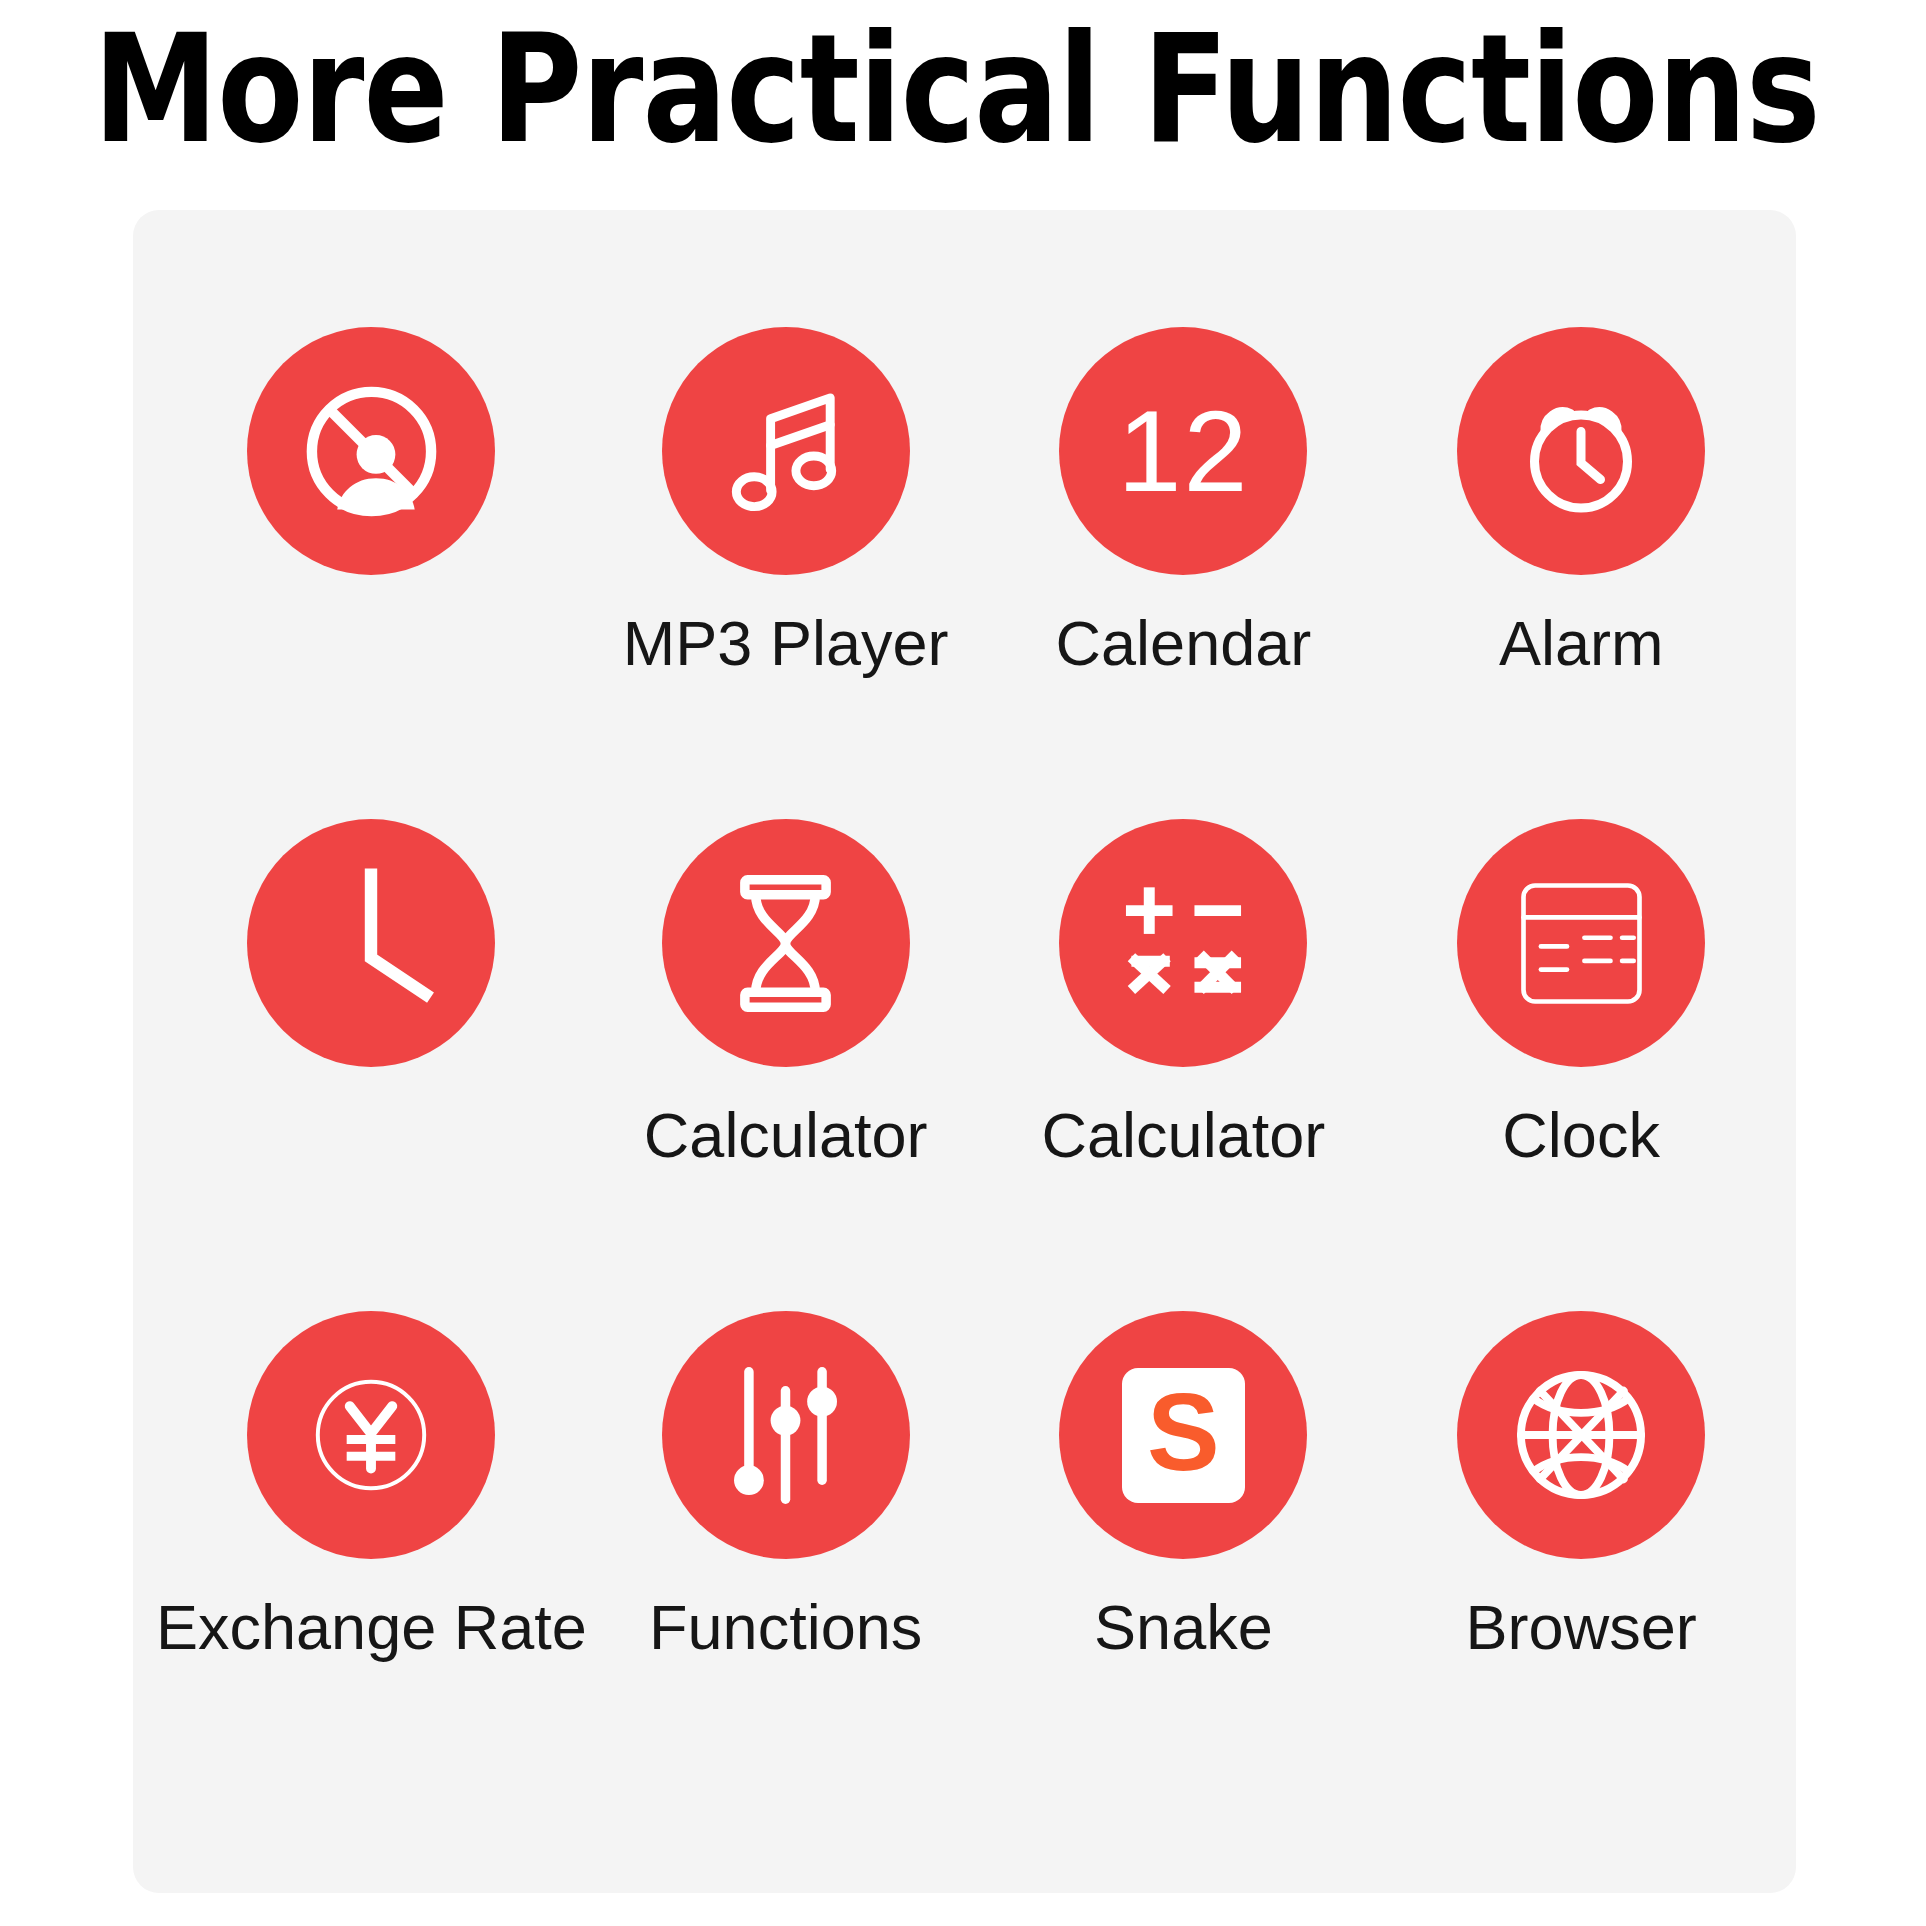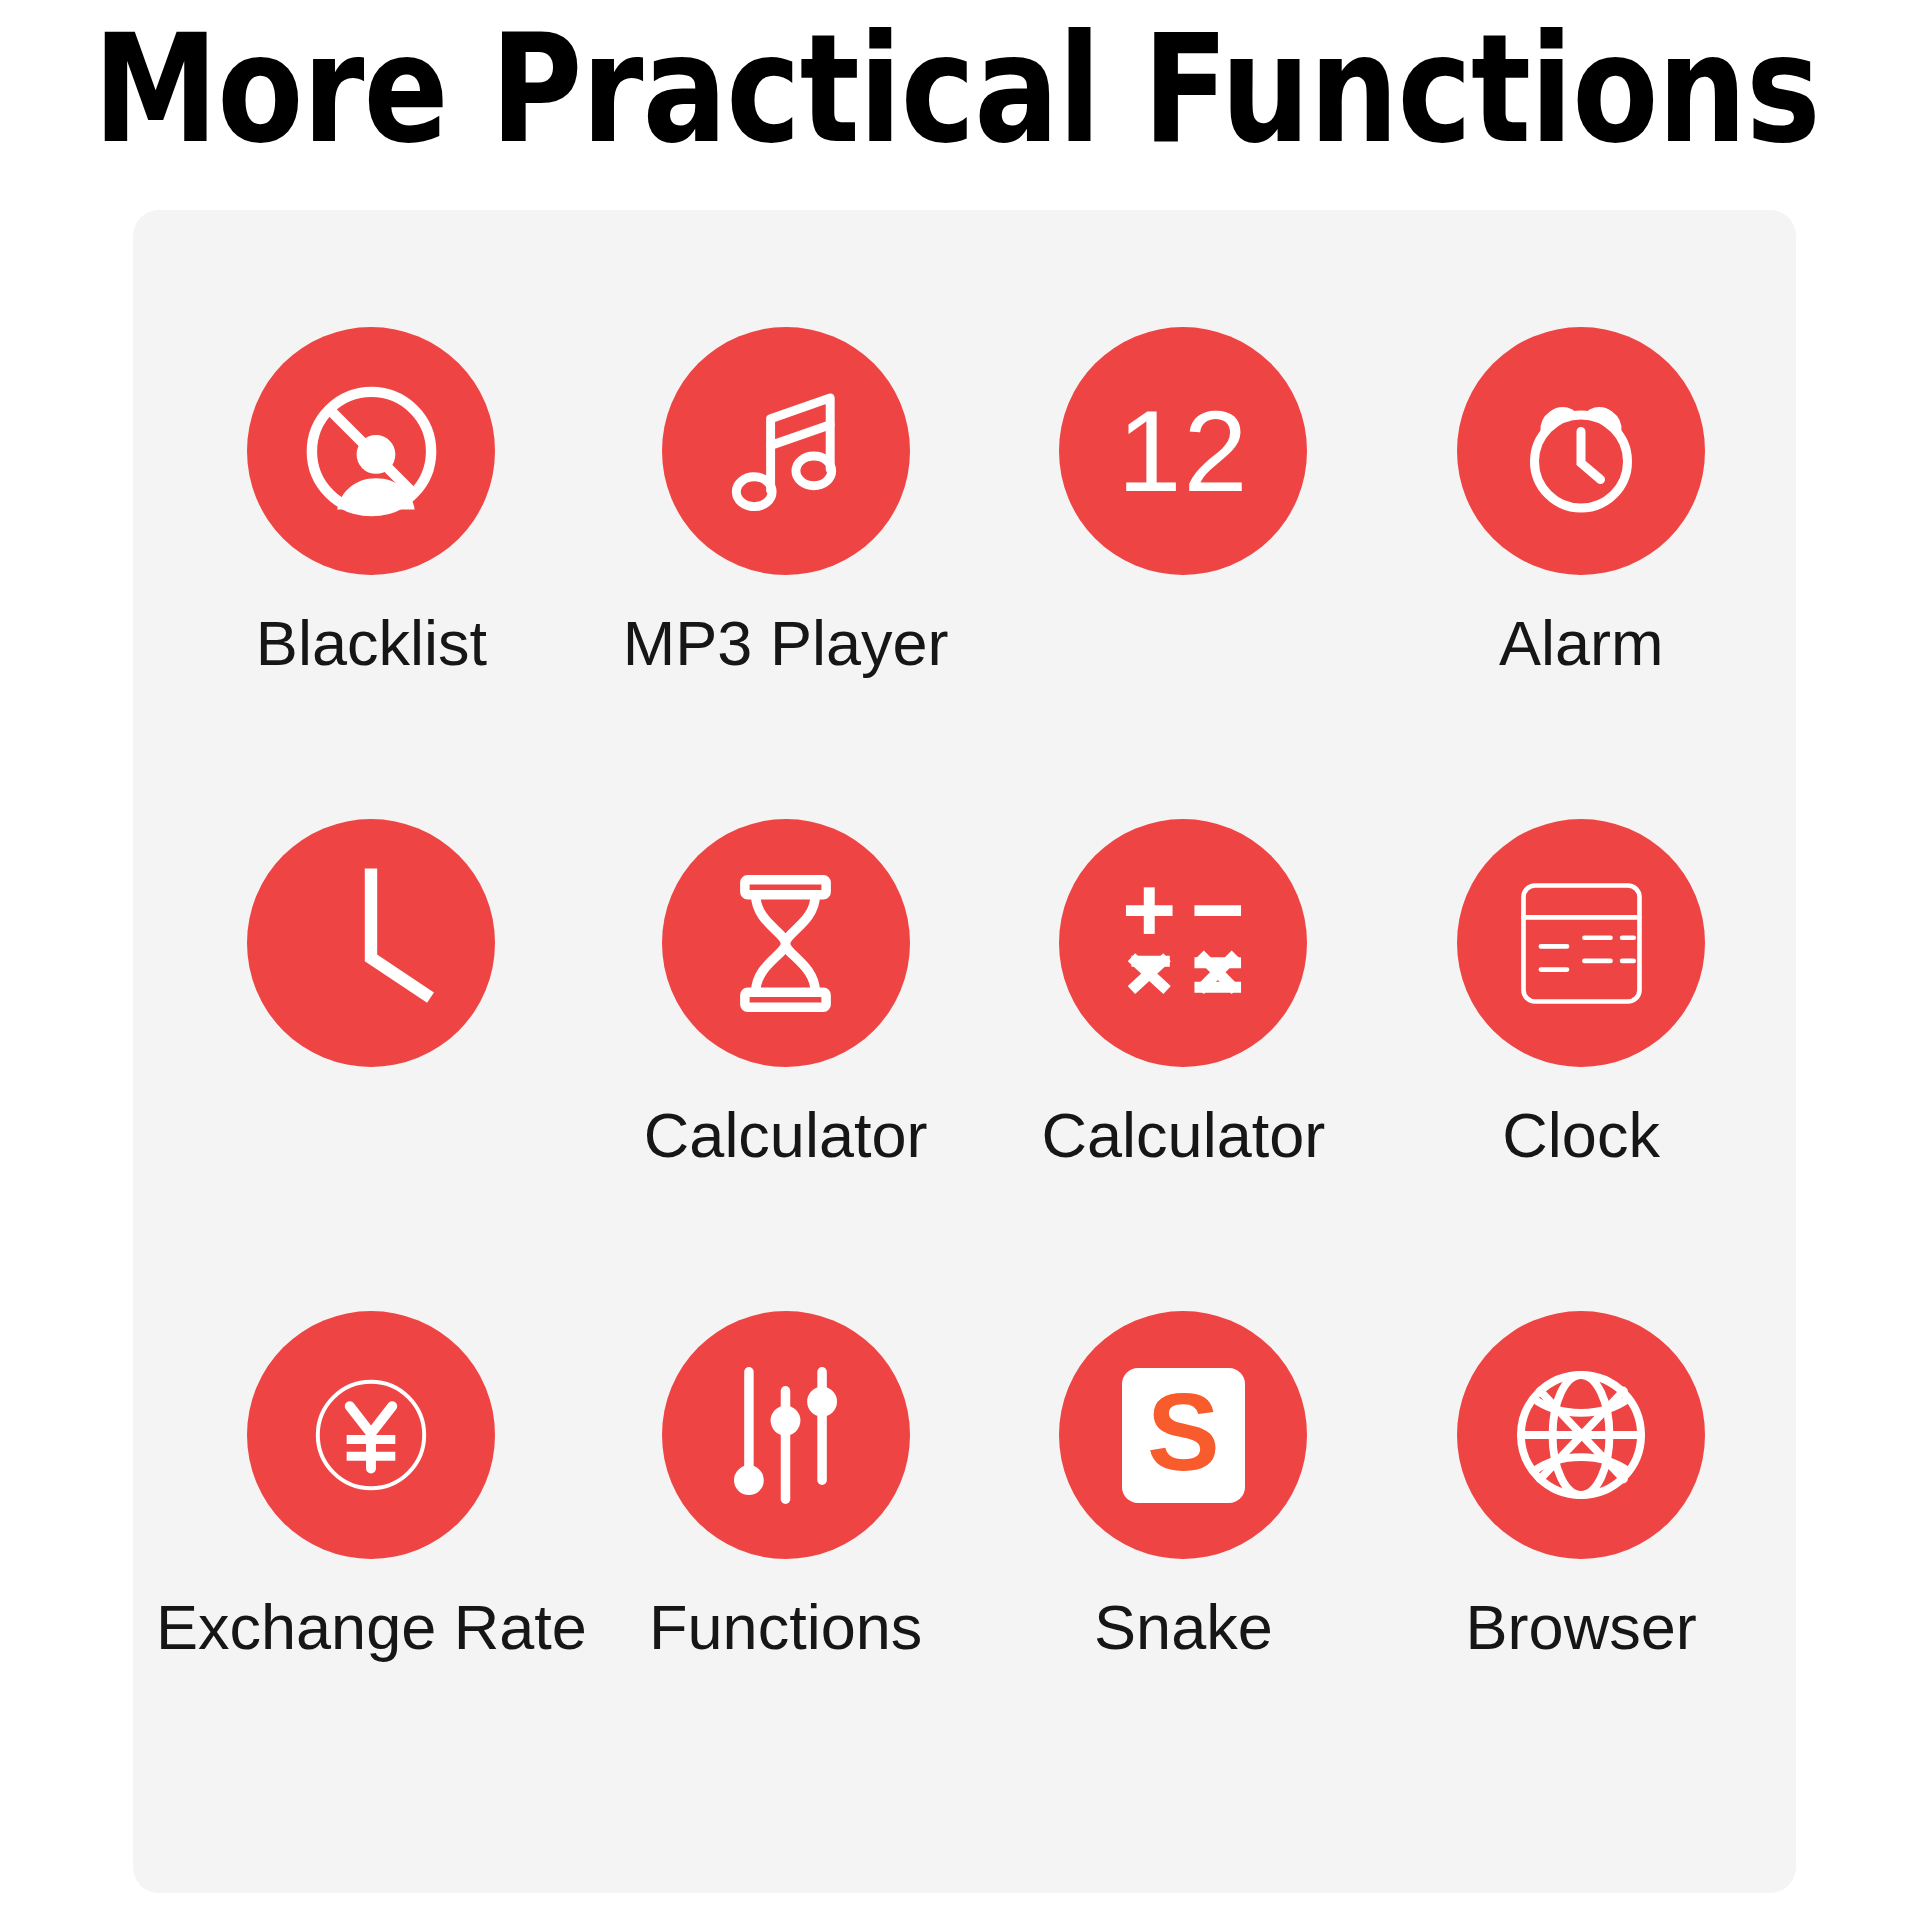--- a/index.html
+++ b/index.html
@@ -109,41 +109,41 @@
       <div class="circle">
         <svg width="149" height="149" viewBox="0 0 100 100">
           <g fill="#ffffff">
             <circle cx="53" cy="52" r="13"></circle>
             <path d="M53 68c-14 0-24 9-26 21h52c-2-12-12-21-26-21z"></path>
           </g>
           <circle cx="50" cy="50" r="40" fill="none" stroke="#ffffff" stroke-width="7"></circle>
           <line x1="22" y1="22" x2="78" y2="78" stroke="#ffffff" stroke-width="7" stroke-linecap="round"></line>
         </svg>
       </div>
-      <div class="label">Blacklist</div>
     </div>
 
     <div class="cell">
       <div class="circle">
         <svg width="149" height="149" viewBox="0 0 100 100">
           <g fill="none" stroke="#ffffff" stroke-width="6" stroke-linejoin="round" stroke-linecap="round">
             <path d="M40 76V28l40-14v48"></path>
             <path d="M40 46 80 32"></path>
             <ellipse cx="29" cy="77" rx="12" ry="10"></ellipse>
             <ellipse cx="69" cy="63" rx="12" ry="10"></ellipse>
           </g>
         </svg>
       </div>
       <div class="label">MP3 Player</div>
     </div>
 
     <div class="cell">
       <div class="circle">
         <span class="cal-num">12</span>
       </div>
+      <div class="label">Calendar</div>
     </div>
 
     <div class="cell">
       <div class="circle">
         <svg width="150" height="150" viewBox="0 0 100 100">
           <g fill="none" stroke="#ffffff" stroke-width="6" stroke-linecap="round">
             <circle cx="50" cy="57" r="31"></circle>
             <path d="M26 37a12 12 0 0 1 17-12"></path>
             <path d="M74 37a12 12 0 0 0-17-12"></path>
             <path d="M50 37v21l13 11"></path>

